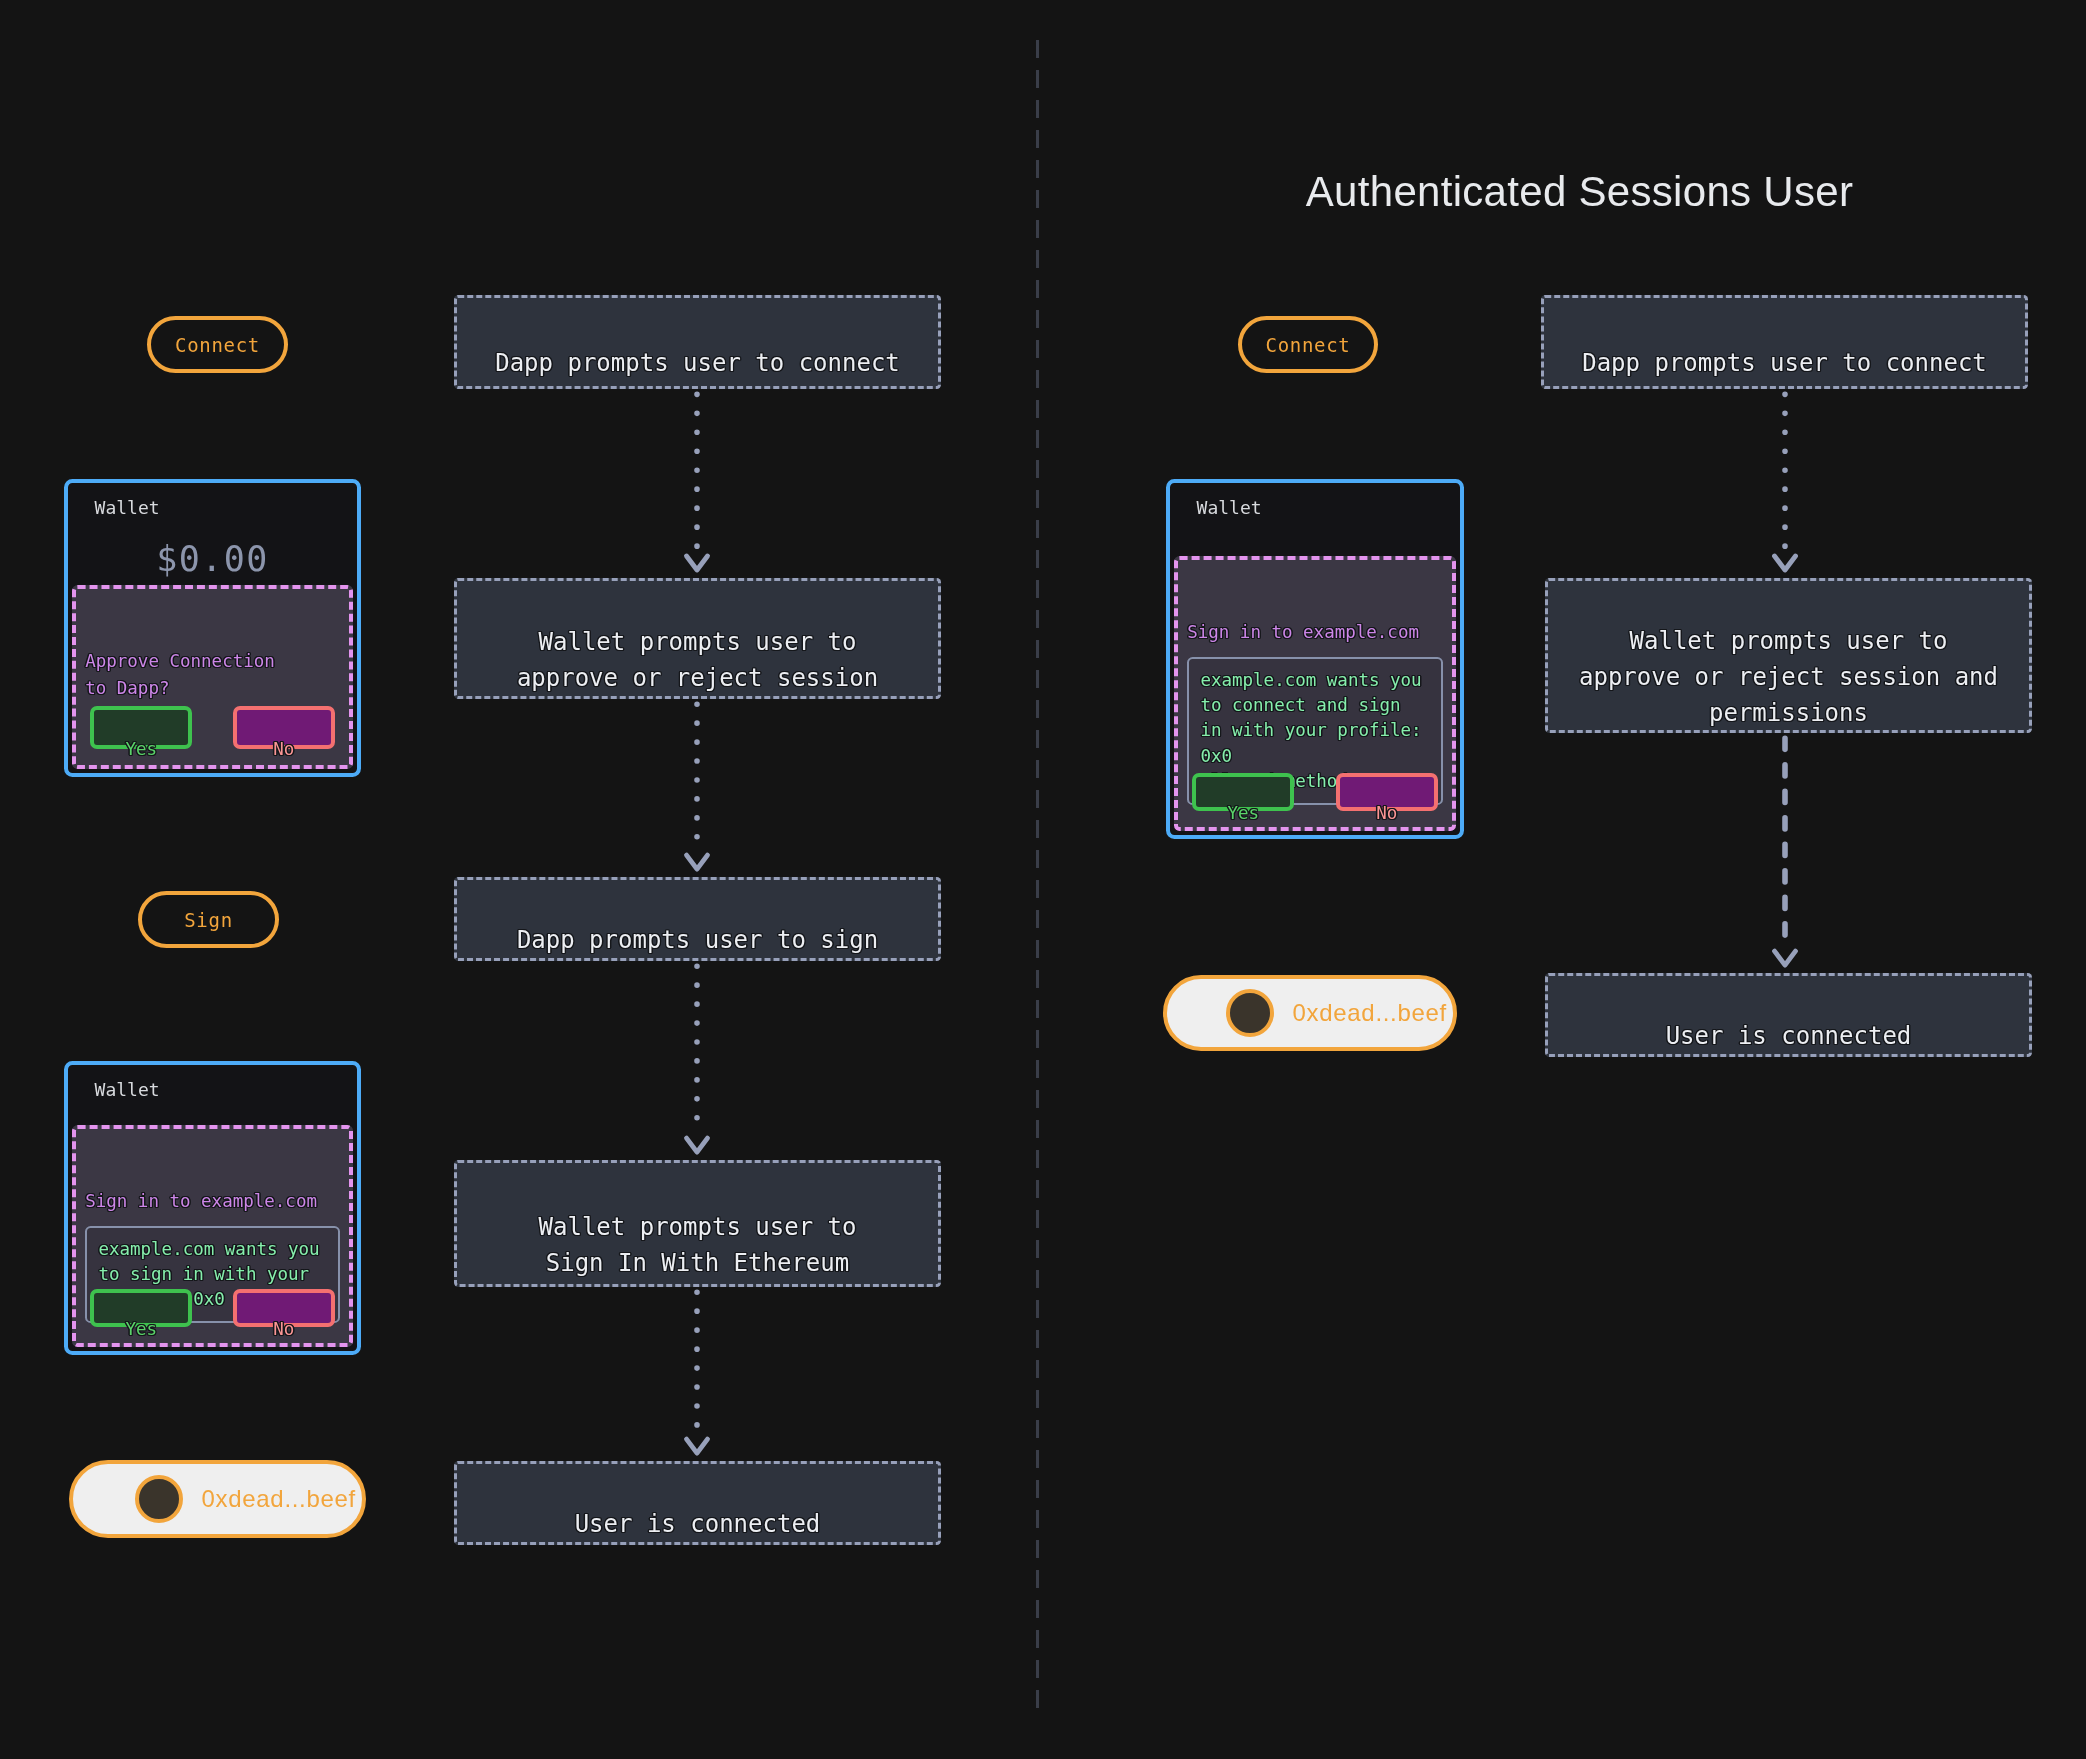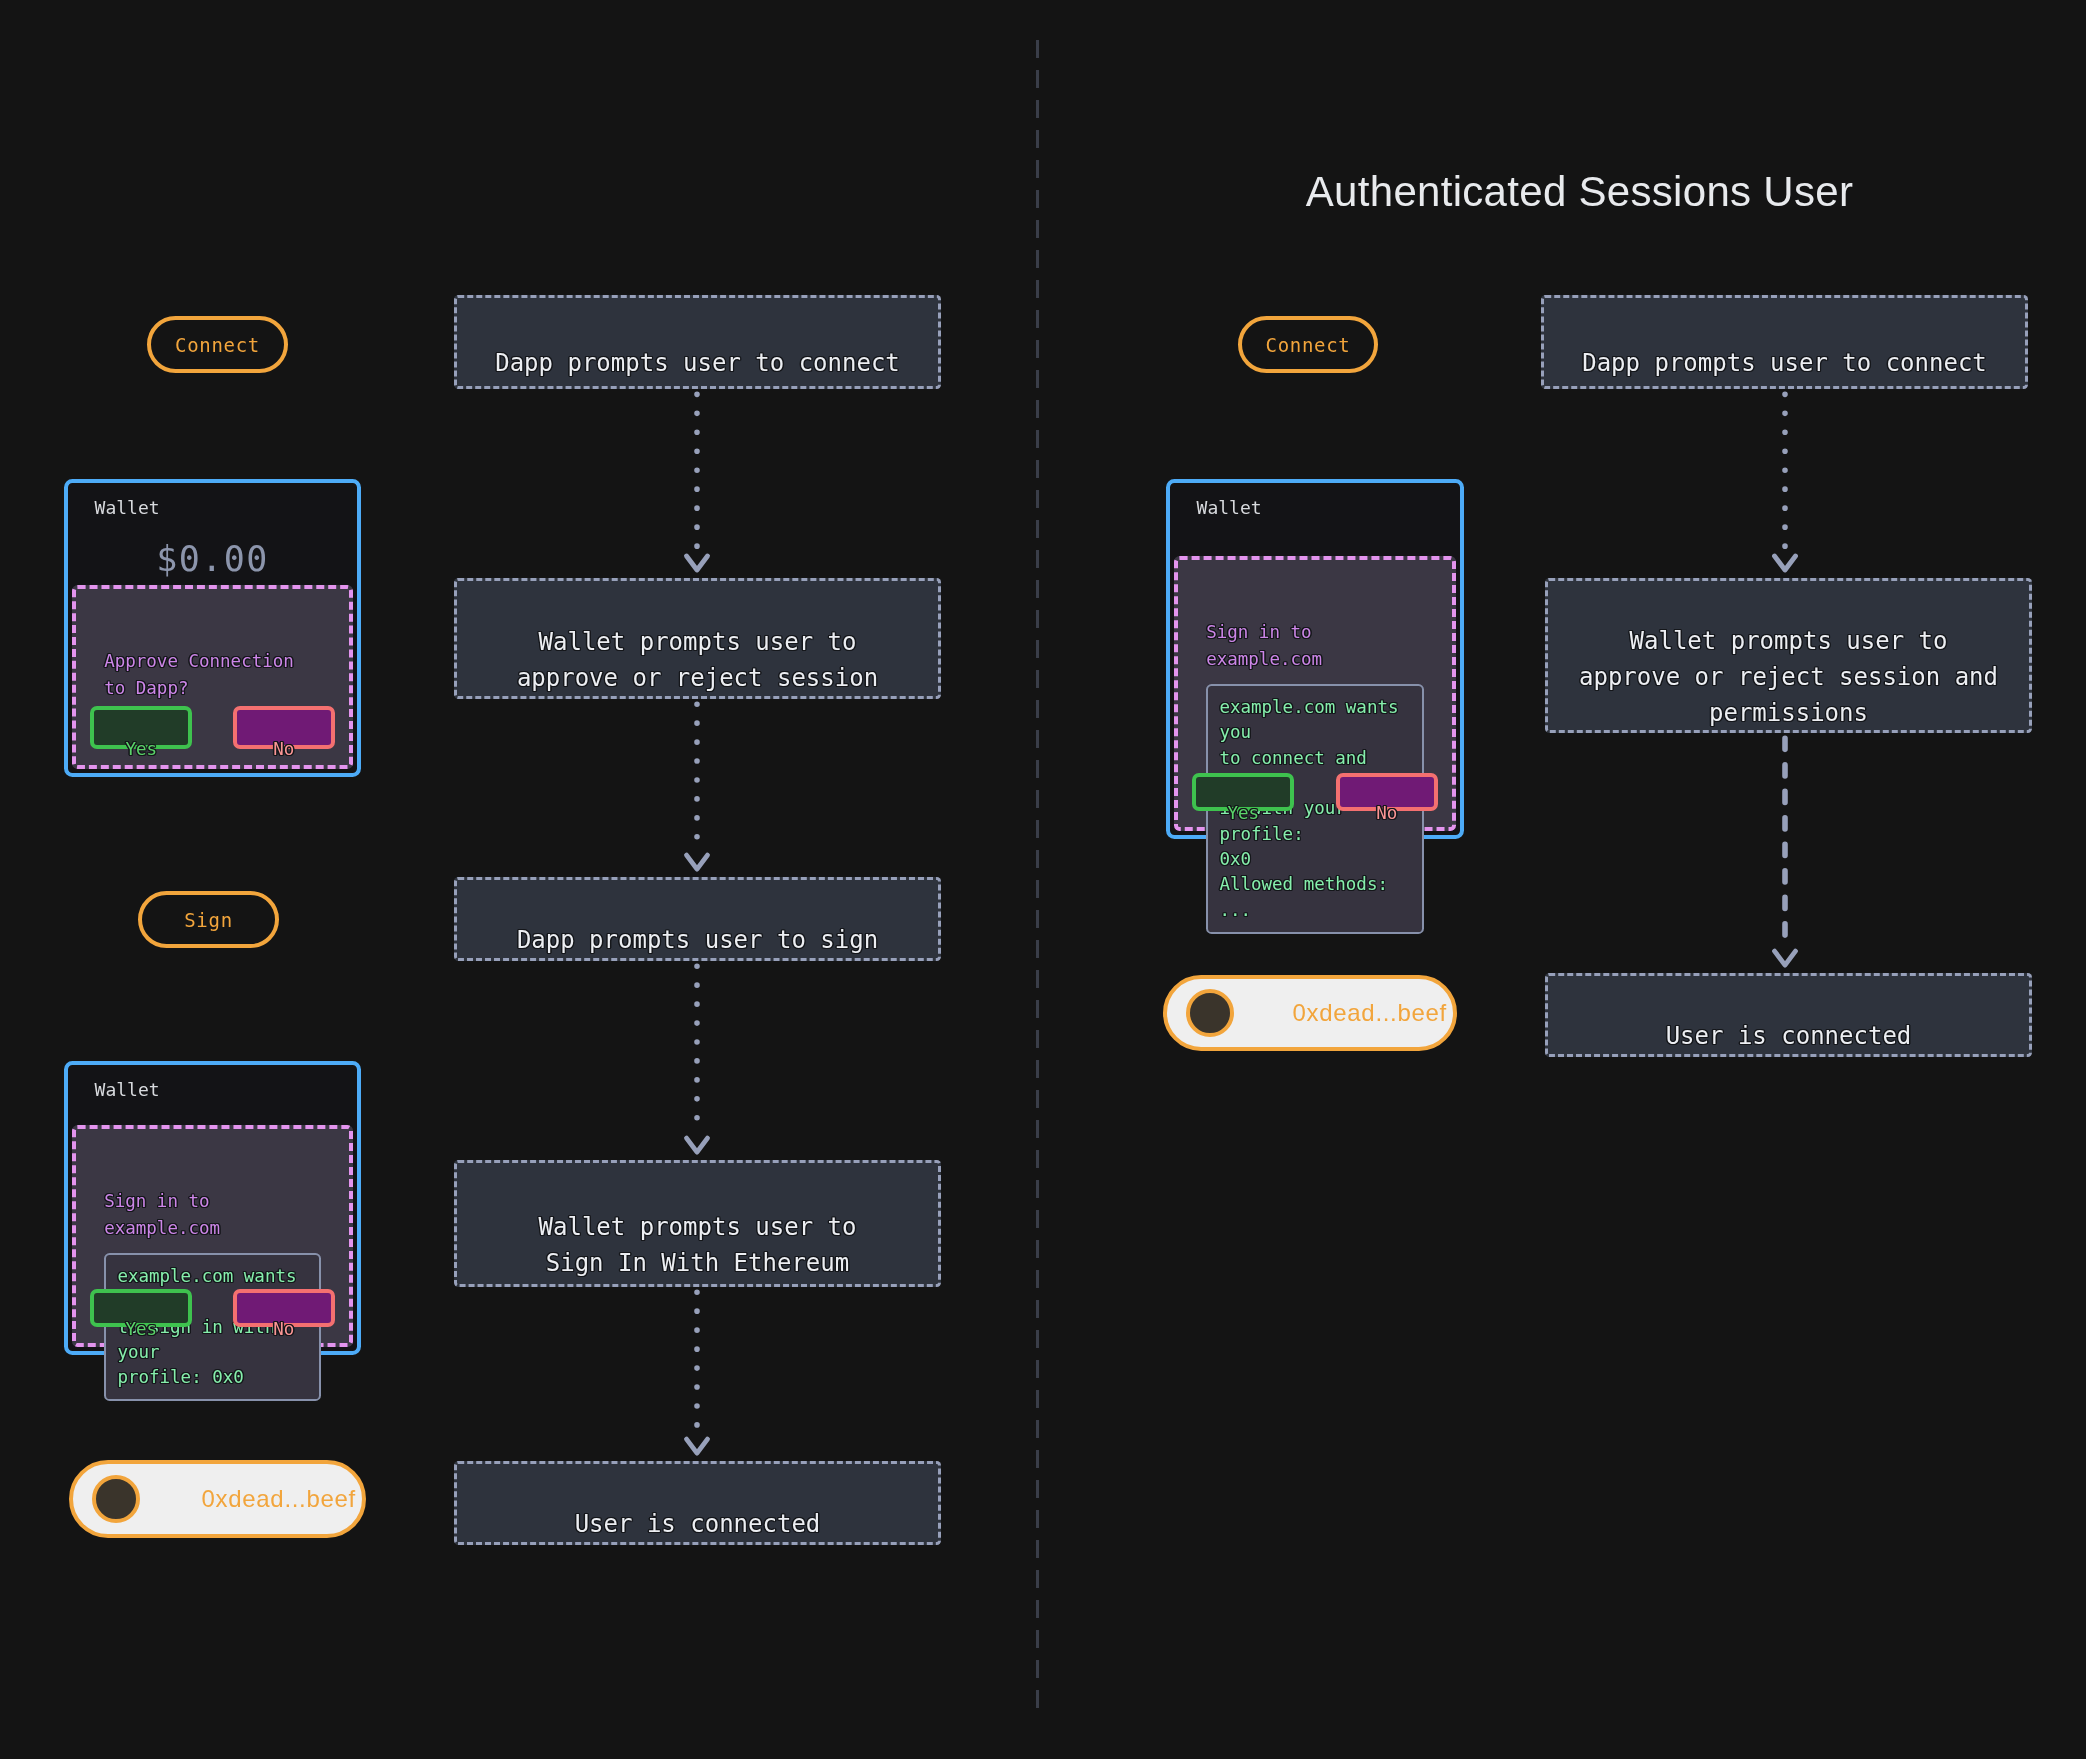--- a/index.html
+++ b/index.html
@@ -44,21 +44,21 @@
   .pill{
     position:absolute;box-sizing:border-box;border:4.2px solid #f2a53c;border-radius:699px;
     color:#f2a53c;background:transparent;display:flex;align-items:center;justify-content:center;
     font-size:19px;font-family:inherit;letter-spacing:0.7px;cursor:pointer;
   }
   #pill-connect-l{left:147px; top:316px;width:141px;height:57px;}
   #pill-sign-l   {left:138px; top:891px;width:141px;height:57px;}
   #pill-connect-r{left:1238px;top:316px;width:140px;height:57px;}
   .pill-account{
     position:absolute;box-sizing:border-box;border:4.2px solid #f2a53c;border-radius:699px;
-    display:flex;align-items:center;justify-content:space-between;color:#f2a53c;
+    display:flex;align-items:center;justify-content:flex-end;color:#f2a53c;
     font-size:24px;letter-spacing:0.7px;cursor:pointer;
   }
   #pill-account-l{left:69px;  top:1460px;width:297px;height:78px;}
   #pill-account-r{left:1163px;top:975px;width:294px;height:76px;}
   .avatar{
     box-sizing:border-box;width:48px;height:48px;border-radius:50%;
     border:4.2px solid #f2a53c;background:#3a342b;margin-left:12.6px;flex:0 0 auto;
   }
   .pill-account .lbl{margin-left:18px;}
   
@@ -66,21 +66,21 @@
     position:absolute;box-sizing:border-box;background:#131316;
     border:4.2px solid #4dabf7;border-radius:8.4px;
   }
   #card1{left:64px;  top:479px; width:297px;height:298px;}
   #card2{left:64px;  top:1061px;width:297px;height:294px;}
   #card3{left:1166px;top:479px; width:298px;height:360px;}
   .wlabel{color:#d8dade;font-size:18px;padding:14px 0 0 26.6px;}
   .balance{color:#8c95ac;font-size:35px;text-align:center;margin-top:21px;letter-spacing:1.4px;}
   .wpanel{
     position:absolute;left:4.2px;right:4.2px;bottom:4.2px;box-sizing:border-box;
-    background:#3b3744;border:4.2px dashed #e394ee;border-radius:5.6px;padding:17px 28px;
+    background:#3b3744;border:4.2px dashed #e394ee;border-radius:5.6px;padding:17px 9px;
   }
   #panel1{height:184px;}
   #panel2{top:60px;}
   #panel3{top:73px;}
   .vtext{color:#cd86e8;font-size:17.5px;line-height:1.55;white-space:pre-line;}
   .msgbox{
     box-sizing:border-box;margin-top:11.2px;background:#36333f;border:2.8px solid #8791ab;
     border-radius:5.6px;padding:8.4px 11.2px;color:#86efac;font-size:17.5px;line-height:1.45;
     white-space:pre-line;
   }

